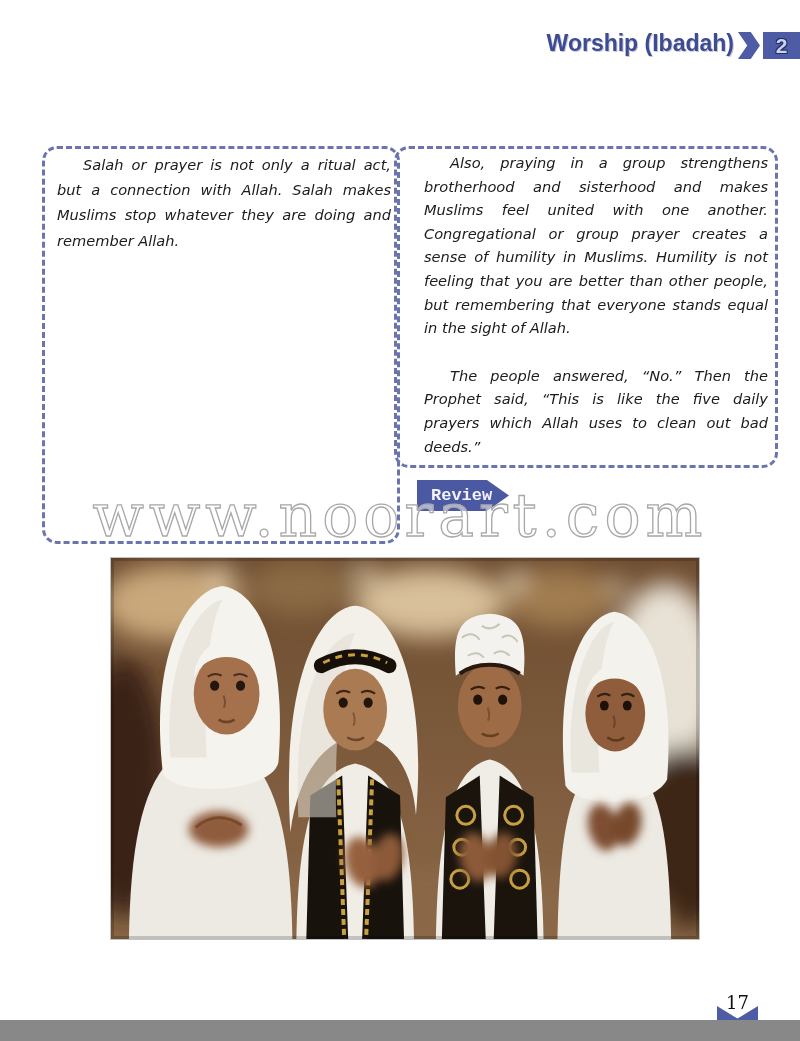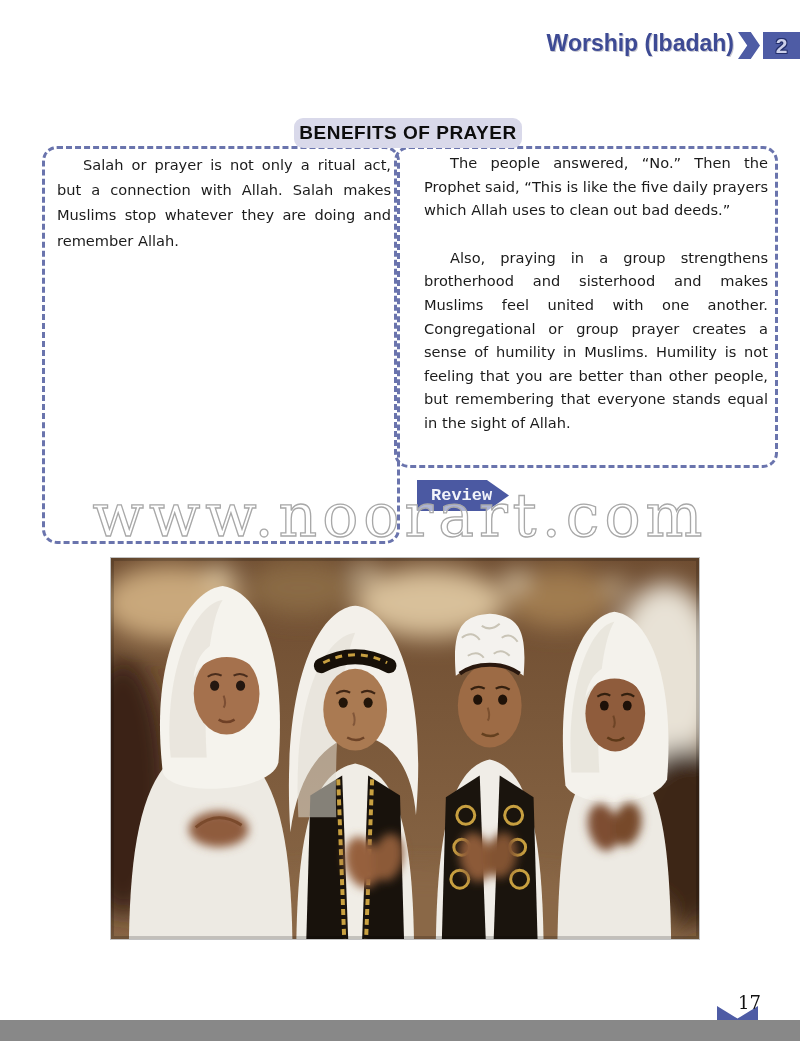--- a/index.html
+++ b/index.html
@@ -45,21 +45,21 @@
     z-index:3;
   }
 
   
   .dash{position:absolute;border:3px dashed #6a74ad;border-radius:15px;z-index:0;}
   .dash-left{left:42px;top:146px;width:352px;height:392px;}
   .dash-right{left:394px;top:146px;width:378px;height:316px;}
 
   
   .col{position:absolute;z-index:1;color:#1b1b1b;text-align:justify;font-size:14.6px;}
-  .col p{margin:0 0 24px 0;text-indent:26px;}
+  .col p{margin:0 0 24px 0;text-indent:26px;font-style:italic;}
   .col-left{left:57px;top:152px;width:334px;line-height:25.2px;}
   .col-right{left:424px;top:151px;width:344px;line-height:23.6px;}
 
   
   .review-badge{
     position:absolute;left:417px;top:480px;width:92px;height:31px;
     background:#4b59a2;
     clip-path:polygon(0 0,76% 0,100% 50%,76% 100%,0 100%);
     display:flex;align-items:center;
     padding-left:14px;box-sizing:border-box;
@@ -81,49 +81,47 @@
   .photo{
     position:absolute;left:110px;top:557px;width:590px;height:383px;
     border:1px solid #c2c2c2;box-sizing:border-box;z-index:1;
   }
 
   
   .page-number{
     position:absolute;left:726px;top:992px;
     font-family:"DejaVu Serif",serif;font-size:18px;color:#111;
     z-index:2;
-    margin-left:12px;
   }
   .bookmark{
     position:absolute;left:717px;top:1006px;width:41px;height:35px;
     background:#4e5ca5;
     clip-path:polygon(0 0,50% 36%,100% 0,100% 100%,0 100%);
   }
 </style>
 </head>
 <body>
 
 <div id="page">
 
   <div class="hdr-title">Worship (Ibadah)</div>
   <div class="hdr-chevron"></div>
   <div class="hdr-badge">2</div>
 
-  <div class="sec-title">BENEFITS OF PRAYER</div>
 
   <div class="dash dash-left"></div>
   <div class="dash dash-right"></div>
 
   <div class="col col-left">
     <p>Salah or prayer is not only a ritual act, but a connection with Allah. Salah makes Muslims stop whatever they are doing and remember Allah.</p>
   </div>
 
   <div class="col col-right">
+    <p>Also, praying in a group strengthens brotherhood and sisterhood and makes Muslims feel united with one another. Congregational or group prayer creates a sense of humility in Muslims. Humility is not feeling that you are better than other people, but remembering that everyone stands equal in the sight of Allah.</p>
     <p>The people answered, “No.” Then the Prophet said, “This is like the five daily prayers which Allah uses to clean out bad deeds.”</p>
-    <p>Also, praying in a group strengthens brotherhood and sisterhood and makes Muslims feel united with one another. Congregational or group prayer creates a sense of humility in Muslims. Humility is not feeling that you are better than other people, but remembering that everyone stands equal in the sight of Allah.</p>
   </div>
 
   <div class="review-badge">
     <span>Review</span>
   </div>
 
   <svg class="watermark" width="800" height="66">
     <text x="400" y="50" text-anchor="middle" font-family="DejaVu Serif, serif" font-size="60" letter-spacing="5" fill="rgba(255,255,255,0.55)" stroke="#a8a8a8" stroke-width="1.3">www.noorart.com</text>
   </svg>
 

